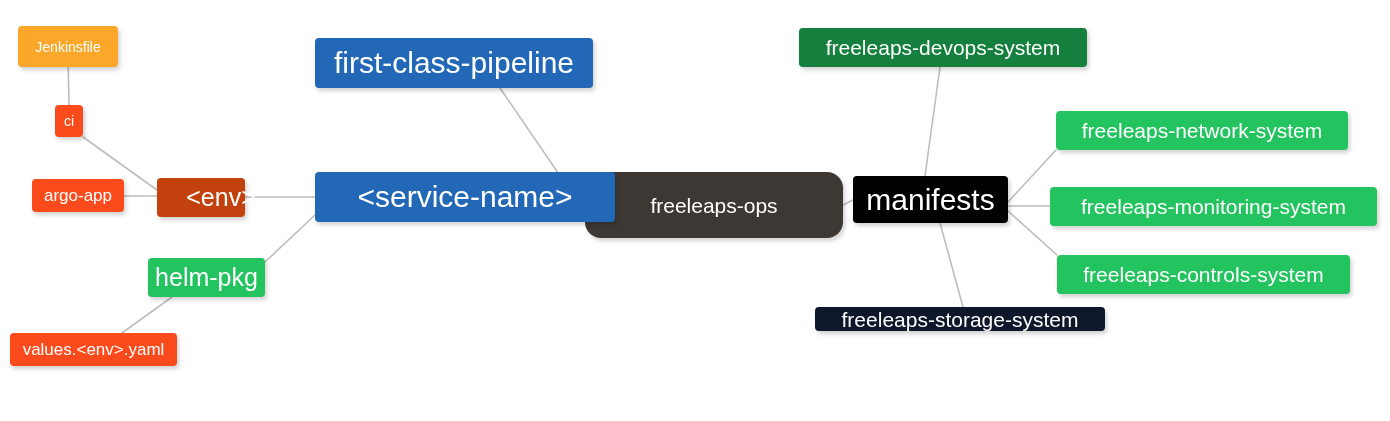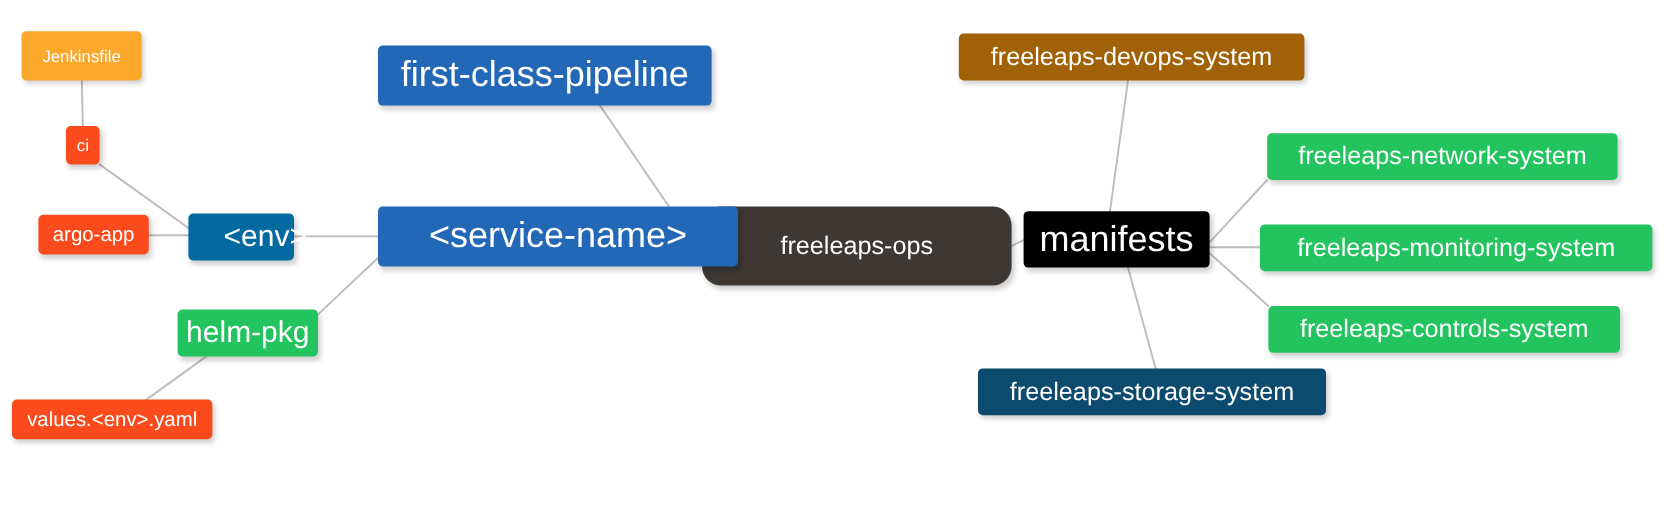--- a/index.html
+++ b/index.html
@@ -79,47 +79,47 @@
       </div>
       <div class="node sz-big" style="left: 315px; top: 172px; width: 300px; height: 50px; background: rgb(34, 104, 183);">
         <span class="node-label">&lt;service-name&gt;</span>
       </div>
       <div class="node sz-big" style="left: 315px; top: 38px; width: 278px; height: 50px; background: rgb(34, 104, 183);">
         <span class="node-label">first-class-pipeline</span>
       </div>
       <div class="node sz-big" style="left: 853px; top: 176px; width: 155px; height: 47px; background: #000000;">
         <span class="node-label">manifests</span>
       </div>
-      <div class="node sz-mid" style="left: 157px; top: 178px; width: 88px; height: 39px; background: #0369a1; padding-left: 40px;">
+      <div class="node sz-mid" style="left: 157px; top: 178px; width: 88px; height: 39px; background: #c2410c; padding-left: 40px;">
         <span class="node-label">&lt;env&gt;</span>
       </div>
       <div class="node sz-mid" style="left: 148px; top: 258px; width: 117px; height: 39px; background: rgb(35, 196, 95);">
         <span class="node-label">helm-pkg</span>
       </div>
       <div class="node sz-tiny" style="left: 18px; top: 26px; width: 100px; height: 41px; background: rgb(251, 167, 42);">
         <span class="node-label">Jenkinsfile</span>
       </div>
       <div class="node sz-tiny" style="left: 55px; top: 105px; width: 28px; height: 32px; background: rgb(251, 74, 28);">
         <span class="node-label">ci</span>
       </div>
       <div class="node sz-xs" style="left: 32px; top: 179px; width: 92px; height: 33px; background: rgb(251, 74, 28); justify-content: center;">
         <span class="node-label">argo-app</span>
       </div>
       <div class="node sz-xs" style="left: 10px; top: 333px; width: 167px; height: 33px; background: rgb(251, 74, 28);">
         <span class="node-label">values.&lt;env&gt;.yaml</span>
       </div>
-      <div class="node sz-sm" style="left: 799px; top: 28px; width: 288px; height: 39px; background: #a16207;">
+      <div class="node sz-sm" style="left: 799px; top: 28px; width: 288px; height: 39px; background: #15803d;">
         <span class="node-label">freeleaps-devops-system</span>
       </div>
       <div class="node sz-sm" style="left: 1056px; top: 111px; width: 292px; height: 39px; background: rgb(35, 196, 95);">
         <span class="node-label">freeleaps-network-system</span>
       </div>
       <div class="node sz-sm" style="left: 1050px; top: 187px; width: 327px; height: 39px; background: rgb(35, 196, 95);">
         <span class="node-label">freeleaps-monitoring-system</span>
       </div>
       <div class="node sz-sm" style="left: 1057px; top: 255px; width: 293px; height: 39px; background: rgb(35, 196, 95);">
         <span class="node-label">freeleaps-controls-system</span>
       </div>
-      <div class="node sz-sm" style="left: 815px; top: 307px; width: 290px; height: 39px; background: #0c4a6e;">
+      <div class="node sz-sm" style="left: 815px; top: 307px; width: 290px; height: 24px; background: #0f172a;">
         <span class="node-label">freeleaps-storage-system</span>
       </div>
     </div>
 </div>
 
 </body></html>

